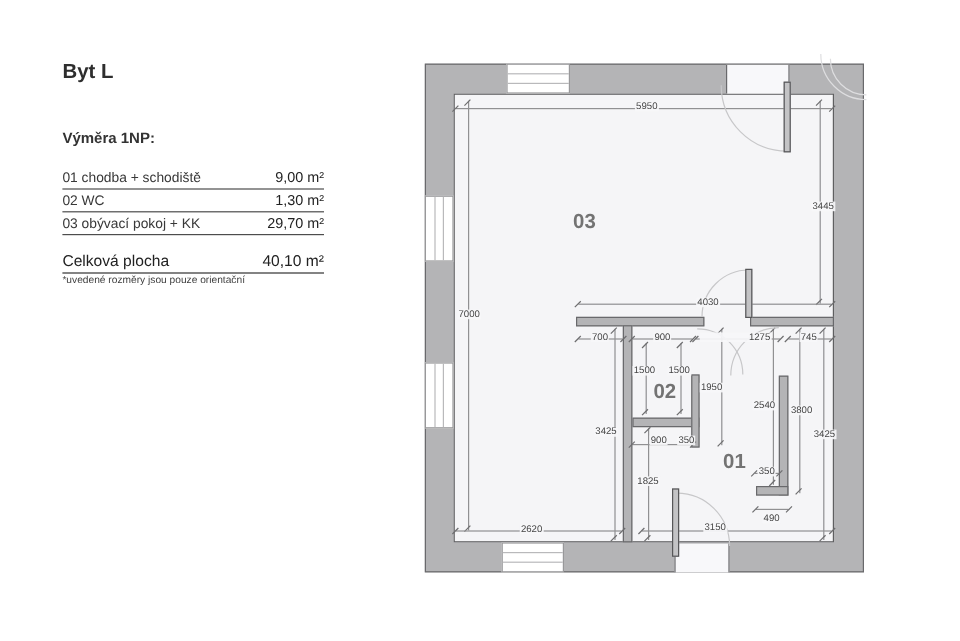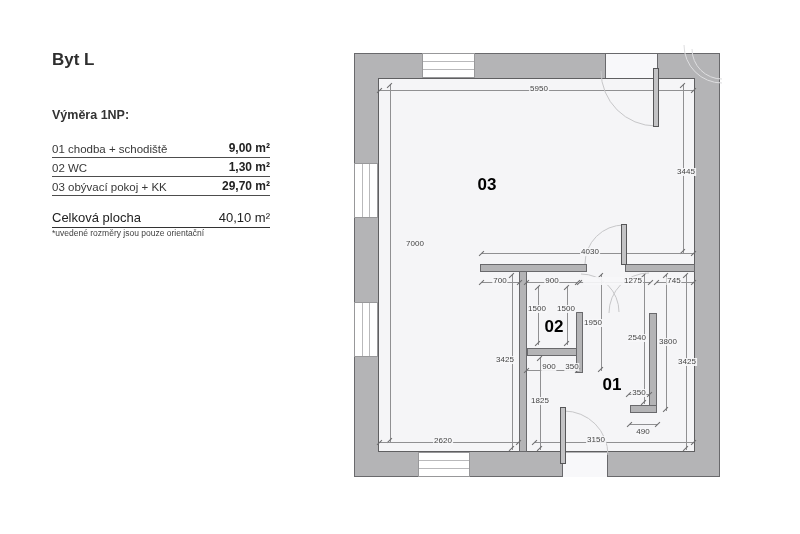--- a/index.html
+++ b/index.html
@@ -5,21 +5,21 @@
   html,body{margin:0;padding:0;background:#fff;}
   .page{position:relative;width:800px;height:534px;background:#ffffff;overflow:hidden;
         font-family:"Liberation Sans",sans-serif;color:#383838;}
 
   
   .legend{position:absolute;left:52px;top:50px;width:218px;}
   .legend-title{position:absolute;left:0;top:0;font-size:17px;font-weight:bold;color:#2e2e2e;}
   .legend-section{position:absolute;left:0;top:58px;font-size:12.5px;font-weight:bold;color:#333;}
   .legend-row{position:absolute;left:0;width:218px;display:flex;justify-content:space-between;
               align-items:flex-end;font-size:11.5px;border-bottom:1px solid #4d4d4d;padding-bottom:2px;}
-  .legend-row .val{font-weight:bold;font-size:12px;color:#222;}
+  .legend-row .val{font-weight:normal;font-size:12px;color:#222;}
   .row-0{top:91px;} .row-1{top:110px;} .row-2{top:129px;}
   .legend-total{position:absolute;left:0;top:160px;width:218px;display:flex;justify-content:space-between;
                 align-items:flex-end;font-size:13px;font-weight:normal;color:#222;
                 border-bottom:1px solid #333;padding-bottom:2px;}
   .legend-foot{position:absolute;left:0;top:178px;font-size:8.5px;color:#3f3f3f;}
 
   
   .abs{position:absolute;}
   .bld{left:354px;top:53px;width:366px;height:424px;background:#b4b4b6;border:1px solid #69696c;box-sizing:border-box;}
   .floor{left:378px;top:78px;width:317px;height:374px;background:#f5f5f7;border:1px solid #5f5f61;box-sizing:border-box;}
@@ -35,21 +35,21 @@
 
   
   .dl{background:#909092;}
   .dl-h{height:1px;} .dl-v{width:1px;}
   .dl::before,.dl::after{content:'';position:absolute;width:1px;height:7px;background:#6d6d6f;transform:rotate(45deg);}
   .dl-h::before{left:-1px;top:-3px;} .dl-h::after{right:-1px;top:-3px;}
   .dl-v::before{top:-2px;left:-1px;} .dl-v::after{bottom:-2px;left:-1px;}
 
   .dim{position:absolute;transform:translate(-50%,-50%);font-size:8px;line-height:1;
        color:#454545;background:rgba(246,246,248,0.92);padding:0 1px;white-space:nowrap;}
-  .room{position:absolute;transform:translate(-50%,-50%);font-size:17px;font-weight:bold;color:#000000;}
+  .room{position:absolute;transform:translate(-50%,-50%);font-size:17px;font-weight:bold;color:#737373;}
   svg.arcs{position:absolute;left:0;top:0;pointer-events:none;}
 </style>
 </head>
 <body>
 
 <div class="page">
 
   <div class="legend">
     <div class="legend-title">Byt L</div>
     <div class="legend-section">Výměra 1NP:</div>
@@ -122,21 +122,21 @@
     <path d="M692,49 A30,30 0 0 0 722,79" fill="none" stroke="#dedee0" stroke-width="1"></path>
     <path d="M684,45 A38,38 0 0 0 722,83" fill="none" stroke="#dedee0" stroke-width="1"></path>
   </svg>
 
   <div class="abs leaf" style="left:653px;top:68px;width:6px;height:59px;"></div>
   <div class="abs leaf" style="left:621px;top:224px;width:6px;height:41px;"></div>
   <div class="abs leaf" style="left:560px;top:407px;width:6px;height:57px;"></div>
 
   <span class="dim" style="left:539px;top:89px;">5950</span>
   <span class="dim" style="left:686px;top:172px;">3445</span>
-  <span class="dim" style="left:391px;top:244px;margin-left:24px;">7000</span>
+  <span class="dim" style="left:391px;top:262px;">7000</span>
   <span class="dim" style="left:590px;top:252px;">4030</span>
   <span class="dim" style="left:500px;top:281px;">700</span>
   <span class="dim" style="left:552px;top:281px;">900</span>
   <span class="dim" style="left:613px;top:281px;padding-left:41px;">1275</span>
   <span class="dim" style="left:674px;top:281px;">745</span>
   <span class="dim" style="left:537px;top:309px;">1500</span>
   <span class="dim" style="left:566px;top:309px;">1500</span>
   <span class="dim" style="left:593px;top:323px;">1950</span>
   <span class="dim" style="left:637px;top:338px;">2540</span>
   <span class="dim" style="left:668px;top:342px;">3800</span>

